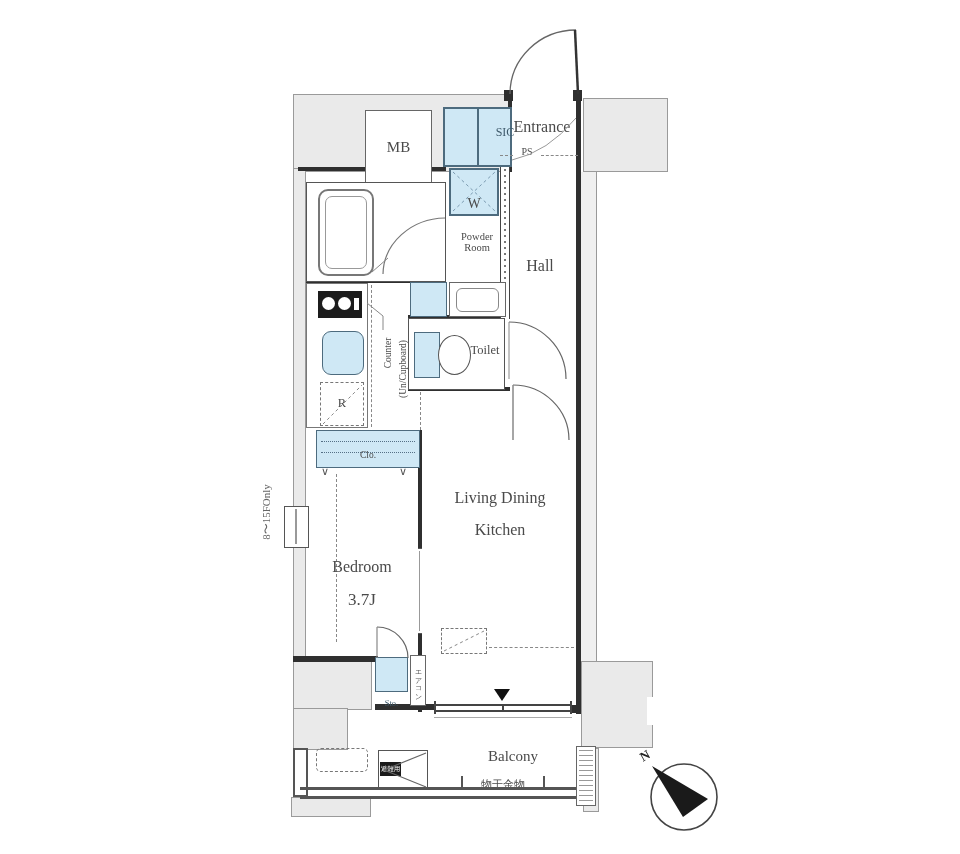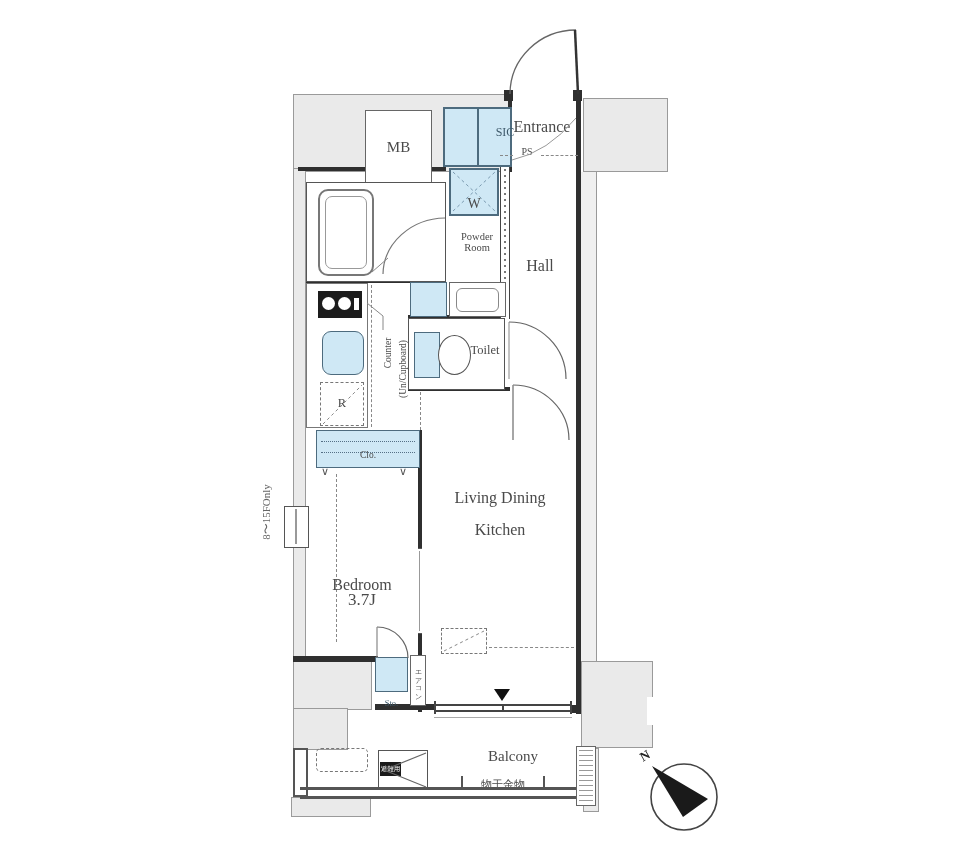--- a/index.html
+++ b/index.html
@@ -135,21 +135,21 @@
     <div class="a" style="left:4px;top:10px;width:94px;height:0;border-top:1.5px dotted #557086;"></div>
     <div class="a" style="left:4px;top:21px;width:94px;height:0;border-top:1.5px dotted #557086;"></div>
   </div>
   <div class="a lbl" style="left:346px;top:449px;width:44px;height:14px;font-size:9.5px;">
     <span>Clo.</span>
   </div>
   <div class="a lbl" style="left:318px;top:466px;width:14px;height:12px;font-size:11px;color:#555;">∨</div>
   <div class="a lbl" style="left:396px;top:466px;width:14px;height:12px;font-size:11px;color:#555;">∨</div>
 
   <div class="a dashv" style="left:336px;top:474px;width:1px;height:168px;"></div>
-  <div class="a lbl" style="left:312px;top:556px;width:100px;height:22px;font-size:16px;margin-top:18px;">
+  <div class="a lbl" style="left:312px;top:556px;width:100px;height:22px;font-size:16px;">
     <span>Bedroom</span>
   </div>
   <div class="a lbl" style="left:312px;top:588px;width:100px;height:24px;font-size:17px;">
     <span>3.7J</span>
   </div>
 
   <div class="a" style="left:284px;top:506px;width:25px;height:42px;background:#fff;border:1.6px solid #555;">
     <div class="a" style="left:10px;top:2px;width:2px;height:35px;background:#999;"></div>
   </div>
   <div class="a lbl rot" style="left:212px;top:505px;width:110px;height:14px;font-size:11px;color:#666;">

